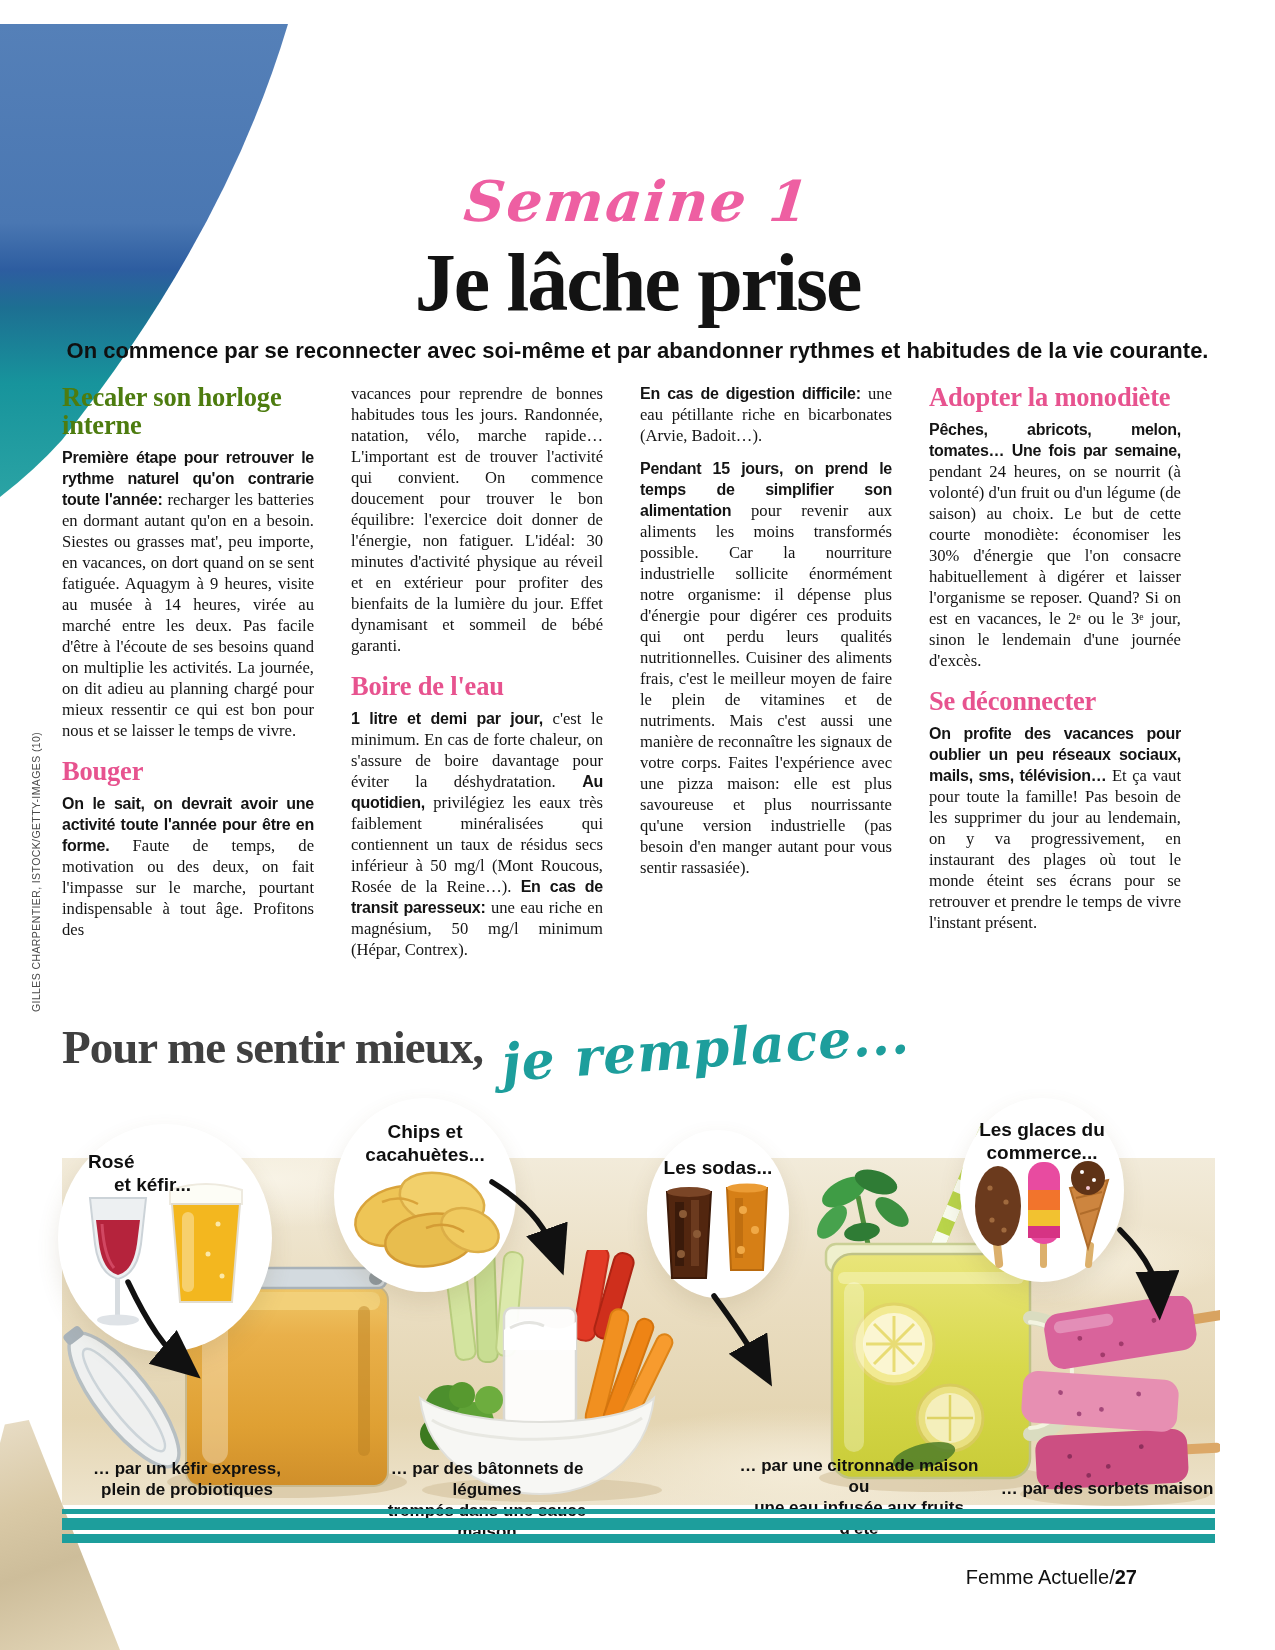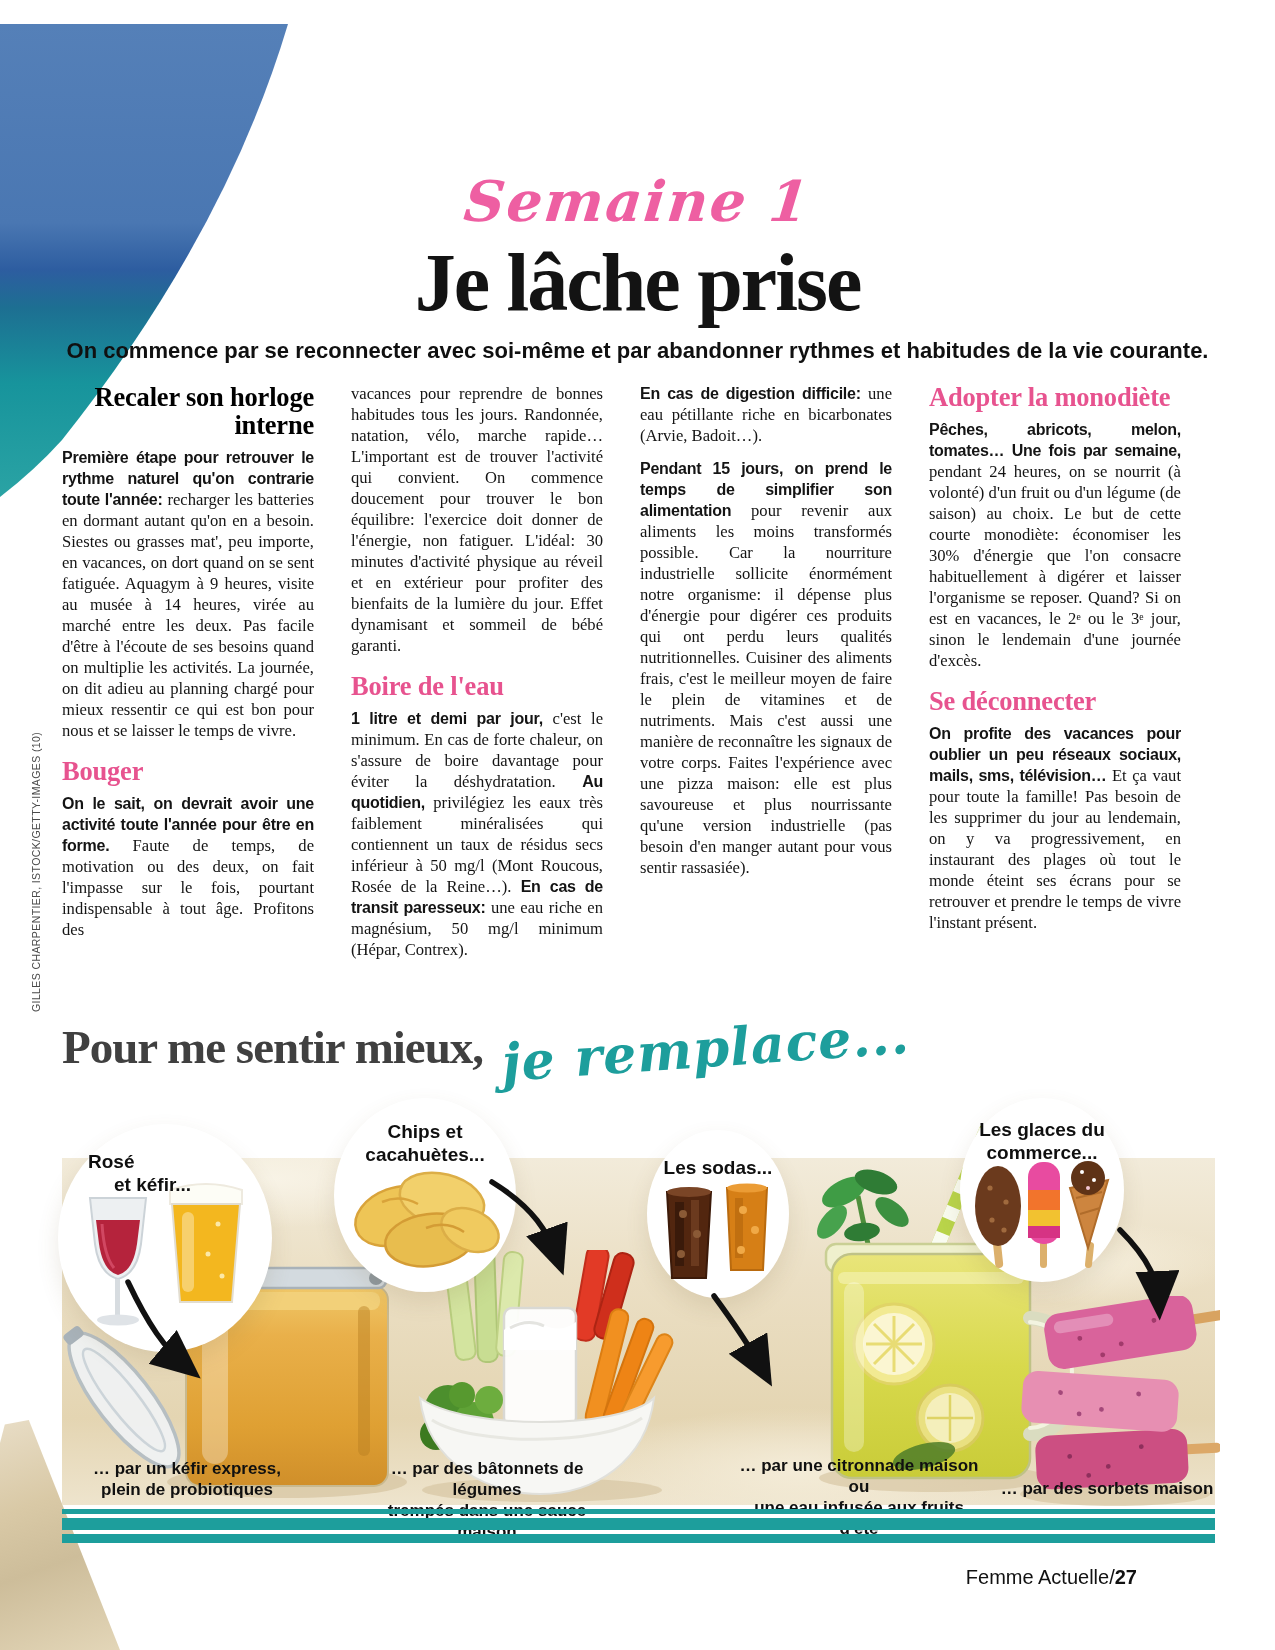--- a/index.html
+++ b/index.html
@@ -103,24 +103,24 @@
 
 <div class="sand-wedge"></div>
 
 <div class="credit">GILLES CHARPENTIER, ISTOCK/GETTY-IMAGES (10)</div>
 
 <div class="kicker" style="color: rgb(238, 95, 162);">Semaine 1</div>
 <div class="main-title">Je lâche prise</div>
 <div class="subtitle">On commence par se reconnecter avec soi-même et par abandonner rythmes et habitudes de la vie courante.</div>
 
 <div class="col c1">
-  <h2 class="pink" style="color: #000000; text-align: right;">Recaler son horloge interne</h2>
+  <h2 class="pink" style="color: #4d7c0f;">Recaler son horloge interne</h2>
   <p><b>Première étape pour retrouver le rythme naturel qu'on contrarie toute l'année: </b><span>recharger les batteries en dormant autant qu'on en a besoin. Siestes ou grasses mat', peu importe, en vacances, on dort quand on se sent fatiguée. Aquagym à 9 heures, visite au musée à 14 heures, virée au marché entre les deux. Pas facile d'être à l'écoute de ses besoins quand on multiplie les activités. La journée, on dit adieu au planning chargé pour mieux ressentir ce qui est bon pour nous et se laisser le temps de vivre.</span></p>
   <h2 class="pink push" style="color: rgb(231, 83, 143);">Bouger</h2>
-  <p><b>On le sait, on devrait avoir une activité toute l'année pour être en forme. </b><span>Faute de temps, de motivation ou des deux, on fait l'impasse sur le fois, pourtant indispensable à tout âge. Profitons des</span></p>
+  <p><b>On le sait, on devrait avoir une activité toute l'année pour être en forme. </b><span>Faute de temps, de motivation ou des deux, on fait l'impasse sur le marche, pourtant indispensable à tout âge. Profitons des</span></p>
 </div>
 <div class="col c2">
   <p><span>vacances pour reprendre de bonnes habitudes tous les jours. Randonnée, natation, vélo, marche rapide… L'important est de trouver l'activité qui convient. On commence doucement pour trouver le bon équilibre: l'exercice doit donner de l'énergie, non fatiguer. L'idéal: 30 minutes d'activité physique au réveil et en extérieur pour profiter des bienfaits de la lumière du jour. Effet dynamisant et sommeil de bébé garanti.</span></p>
   <h2 class="pink push" style="color: rgb(231, 83, 143);">Boire de l'eau</h2>
   <p><b>1 litre et demi par jour, </b><span>c'est le minimum. En cas de forte chaleur, on s'assure de boire davantage pour éviter la déshydratation. </span><b>Au quotidien, </b><span>privilégiez les eaux très faiblement minéralisées qui contiennent un taux de résidus secs inférieur à 50 mg/l (Mont Roucous, Rosée de la Reine…). </span><b>En cas de transit paresseux: </b><span>une eau riche en magnésium, 50 mg/l minimum (Hépar, Contrex).</span></p>
 </div>
 <div class="col c3">
   <p><b>En cas de digestion difficile: </b><span>une eau pétillante riche en bicarbonates (Arvie, Badoit…).</span></p>
   <p><b>Pendant 15 jours, on prend le temps de simplifier son alimentation </b><span>pour revenir aux aliments les moins transformés possible. Car la nourriture industrielle sollicite énormément notre organisme: il dépense plus d'énergie pour digérer ces produits qui ont perdu leurs qualités nutritionnelles. Cuisiner des aliments frais, c'est le meilleur moyen de faire le plein de vitamines et de nutriments. Mais c'est aussi une manière de reconnaître les signaux de votre corps. Faites l'expérience avec une pizza maison: elle est plus savoureuse et plus nourrissante qu'une version industrielle (pas besoin d'en manger autant pour vous sentir rassasiée).</span></p>
 </div>

